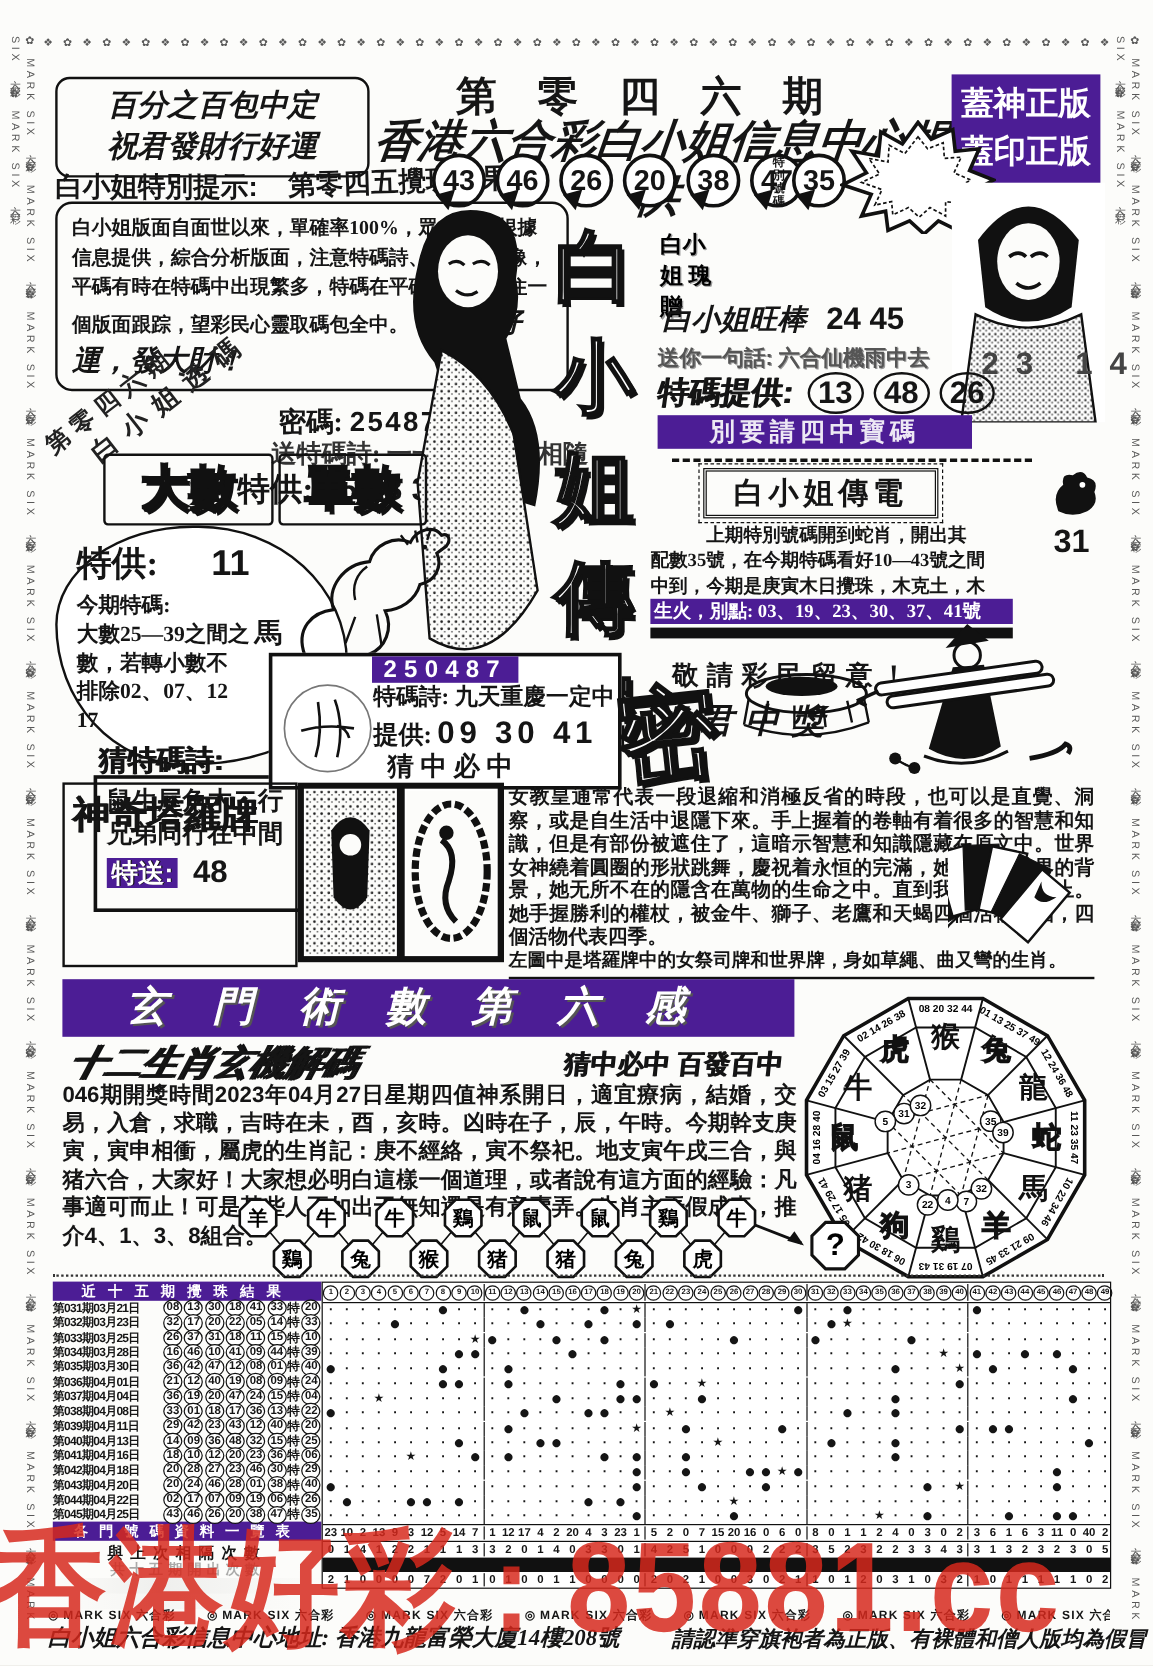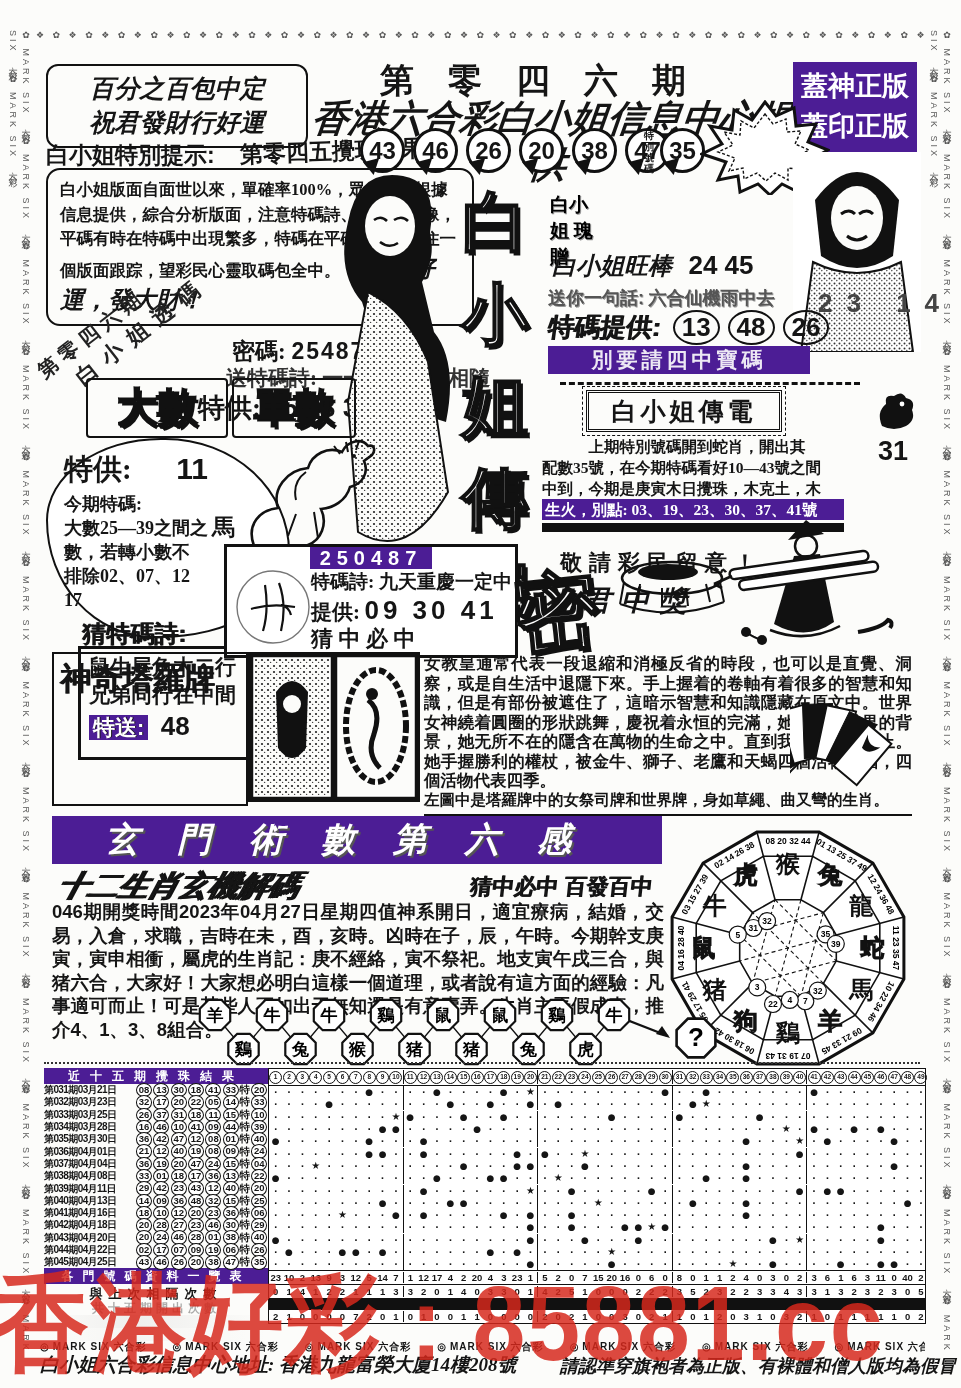--- a/index.html
+++ b/index.html
@@ -245,21 +245,21 @@
     </div>
     <div style="margin-left:84px;">
       <div style="font:800 19px/26px 'Liberation Serif',serif;">
         <span>特碼詩:</span>
         <span>九天重慶一定中</span>
       </div>
       <div>
         <span style="font:800 21px 'Liberation Serif',serif;">提供:</span>
         <span style="font:700 26px sans-serif;letter-spacing:4px;">09 30 41</span>
       </div>
-      <div style="font:800 22px/26px 'Liberation Serif',serif;margin-left:0;">猜 中 必 中</div>
+      <div style="font:800 22px/26px 'Liberation Serif',serif;margin-left:12px;">猜 中 必 中</div>
     </div>
     <svg class="abs" style="left:8px;top:22px;" width="76" height="76" viewBox="0 0 76 76">
       <circle cx="38" cy="38" r="36" fill="none" stroke="#777" stroke-width="1.4"></circle>
       <path d="M16,40 q20,-6 44,-2 M30,16 q4,26 -2,46 M44,14 q8,22 2,48 M46,36 q8,2 10,10" stroke="#111" stroke-width="2.2" fill="none"></path>
     </svg>
   </div>
   <div class="abs outline-txt" style="left:514px;top:556px;font:900 84px sans-serif;transform:rotate(-6deg);">密</div>
 
   
   <svg class="abs" style="left:610px;top:512px;" width="300" height="150" viewBox="0 0 300 150">

